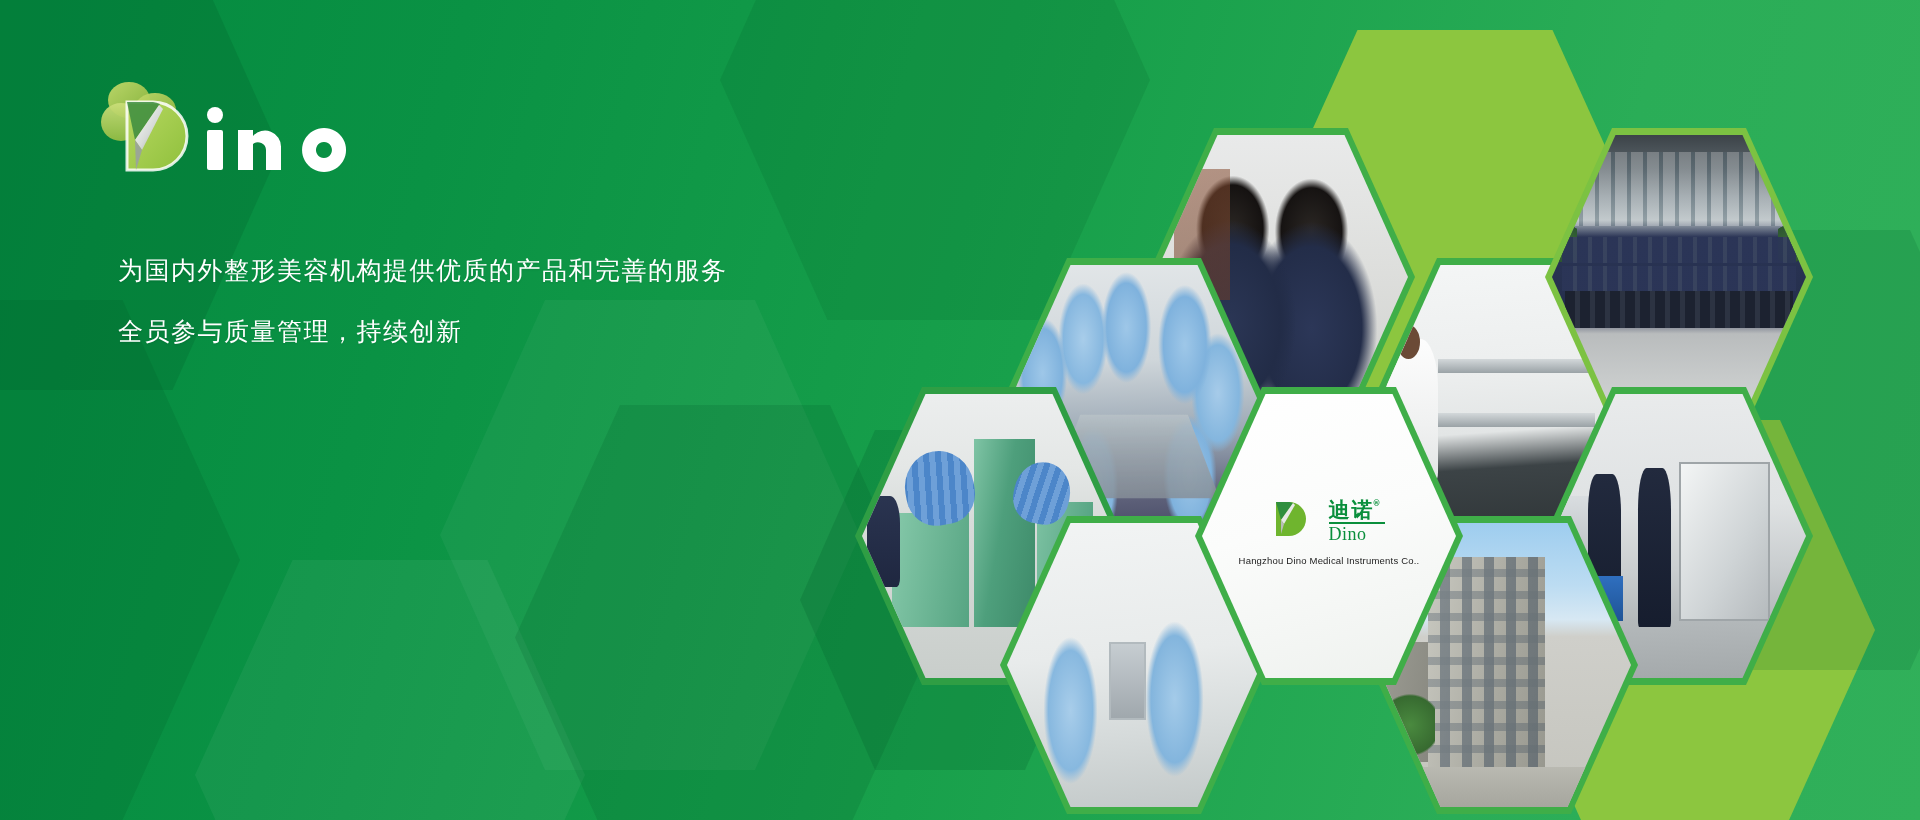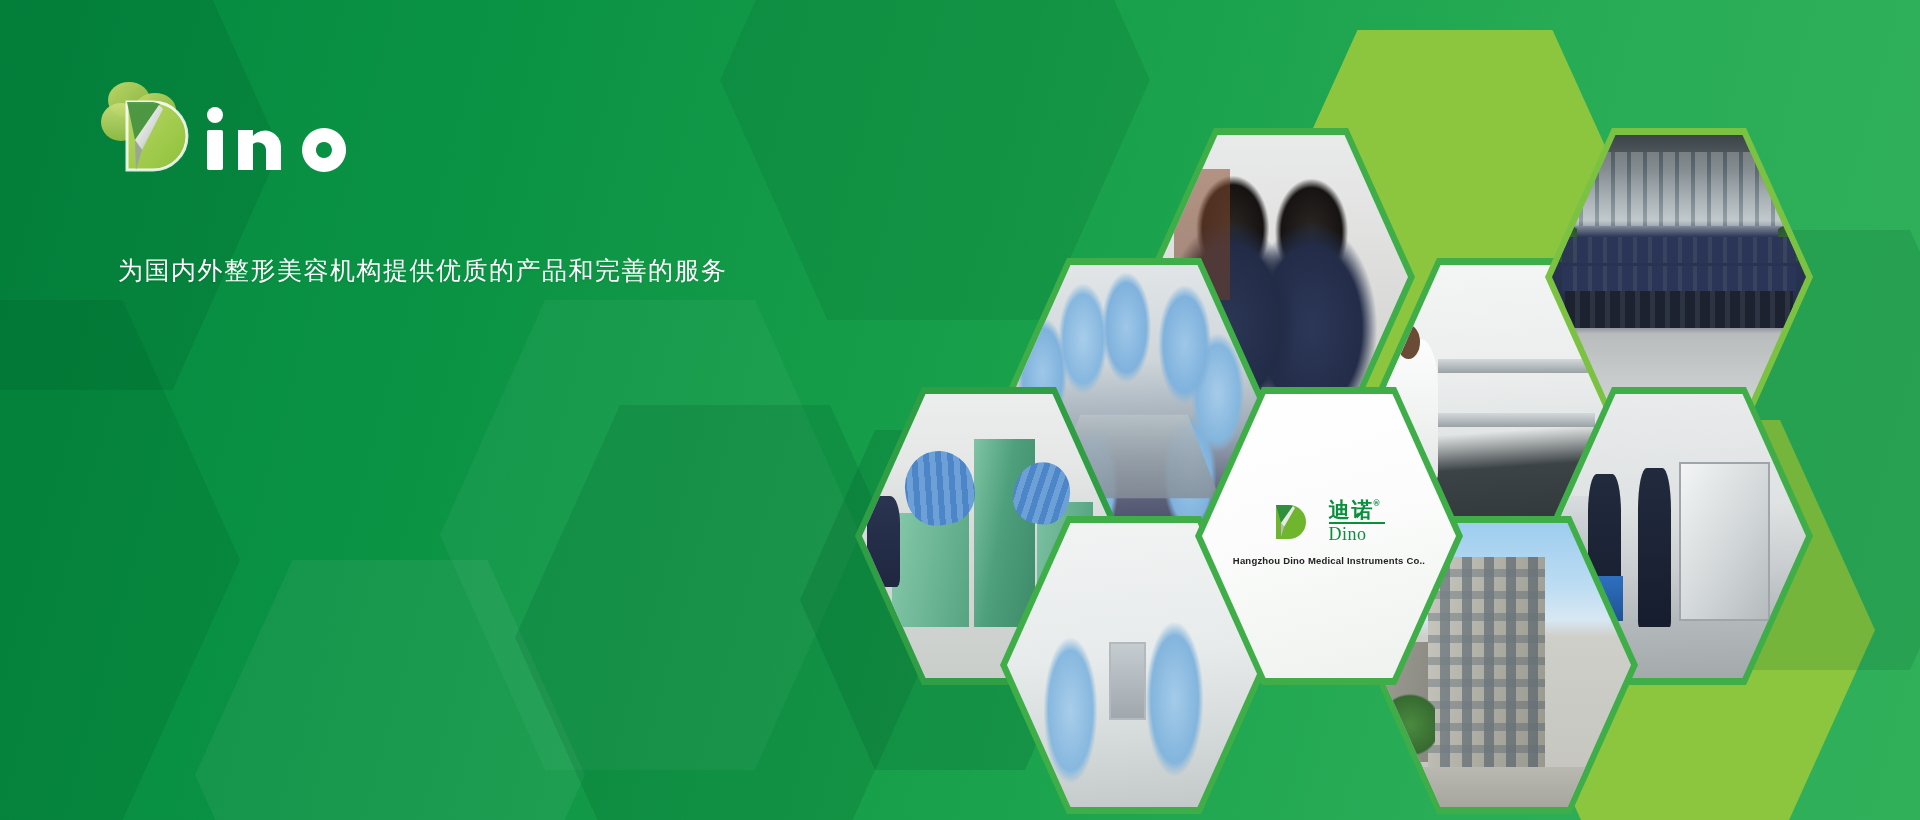--- a/index.html
+++ b/index.html
@@ -247,35 +247,35 @@
     clip-path:polygon(25% 0%,75% 0%,100% 50%,75% 100%,25% 100%,0% 50%);
     background:#3fae48;
   }
   .logo-hex .inner{
     position:absolute; inset:7px;
     clip-path:polygon(25% 0%,75% 0%,100% 50%,75% 100%,25% 100%,0% 50%);
     background:linear-gradient(165deg,#ffffff 0%,#fbfcfb 45%,#eef1ee 100%);
     display:flex; flex-direction:column;
     align-items:center; justify-content:center;
   }
-  .badge-logo{ display:flex; align-items:center; gap:21px; margin-top:-6px; }
+  .badge-logo{ display:flex; align-items:flex-start; gap:21px; margin-top:-6px; }
   .badge-mark{ width:34px; height:38px; }
   .badge-txt{ display:flex; flex-direction:column; align-items:flex-start; line-height:1; }
   .badge-cn{
     font-size:21px; font-weight:bold; color:#0a8f3c; letter-spacing:2px;
     position:relative; font-family:"DejaVu Sans","Liberation Sans",sans-serif;
   }
   .badge-cn sup{ font-size:8px; position:absolute; top:0px; right:-8px; }
   .badge-en{
     font-size:18px; color:#0a8f3c; letter-spacing:.5px; margin-top:1px;
     font-family:"Liberation Serif","DejaVu Serif",serif;
   }
   .badge-rule{ width:56px; height:1.5px; background:#0a8f3c; margin:1px 0 0 0; }
   .badge-caption{
-    margin-top:12px; font-size:9.5px; color:#222; font-weight:bold;
+    margin-top:12px; font-size:9.5px; color:#222; font-weight:normal;
     letter-spacing:.2px; white-space:nowrap;
   }
 </style>
 </head>
 <body>
 
 <div class="banner">
 
   <div class="bg-hexes">
     <div class="hex" style="left:-150px;top:-90px;width:430px;height:480px;background:rgba(0,90,40,.22);"></div>
@@ -436,17 +436,18 @@
           <circle cx="120" cy="45" r="8"></circle>
           <rect x="112" y="60" width="16" height="40" rx="2"></rect>
           <path d="M143 60 h15 v6 a16 16 0 0 1 28 11 v23 h-15 V80 a8 8 0 0 0 -13 -6 v26 h-15 Z"></path>
           <path d="M229 58 a22 22 0 1 0 .1 0 Z M229 72 a8 8 0 1 1 -.1 0 Z"></path>
         </g>
       </svg>
     </div>
 
     <div class="taglines">
       <div class="tagline">为国内外整形美容机构提供优质的产品和完善的服务</div>
+      <div class="tagline">全员参与质量管理，持续创新</div>
     </div>
 
   </div>
 
 </div>
 
 </body></html>

